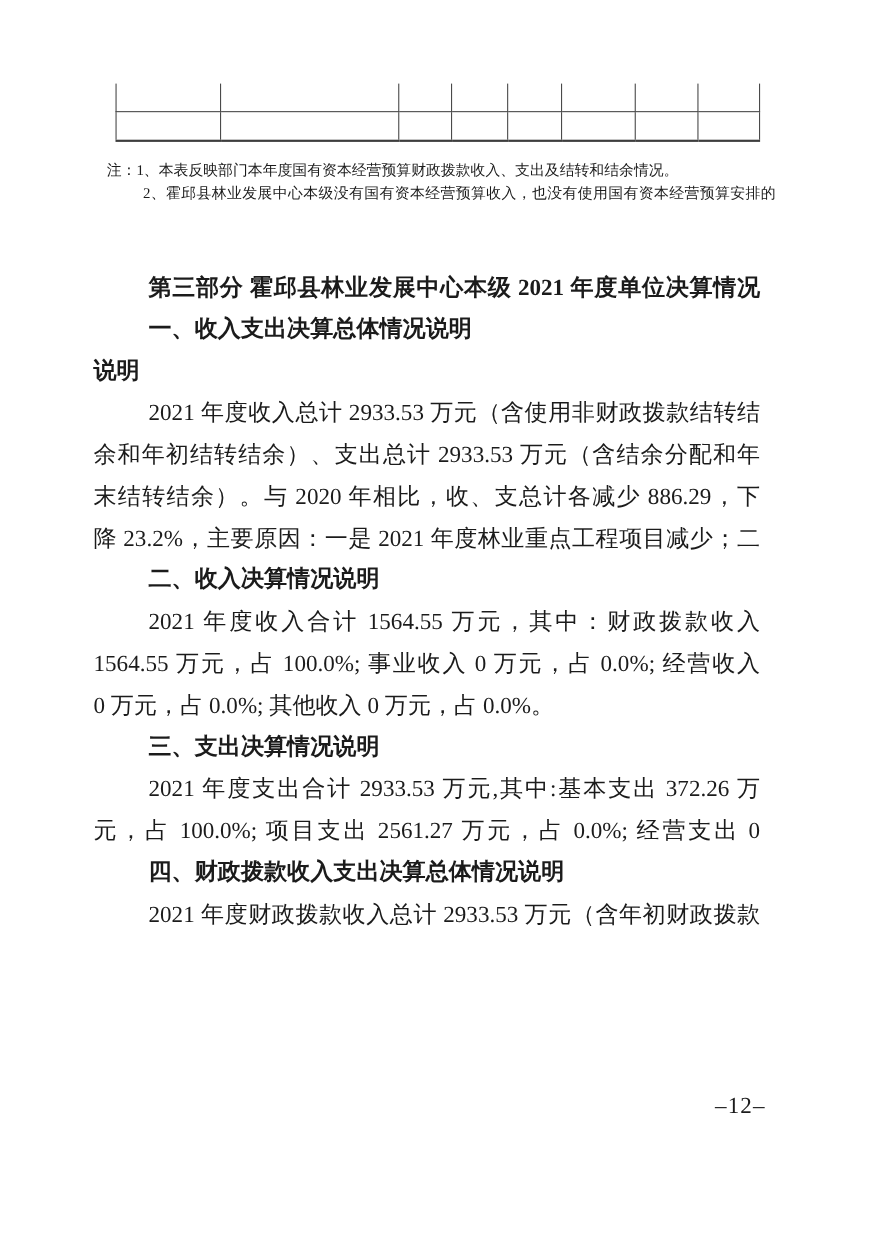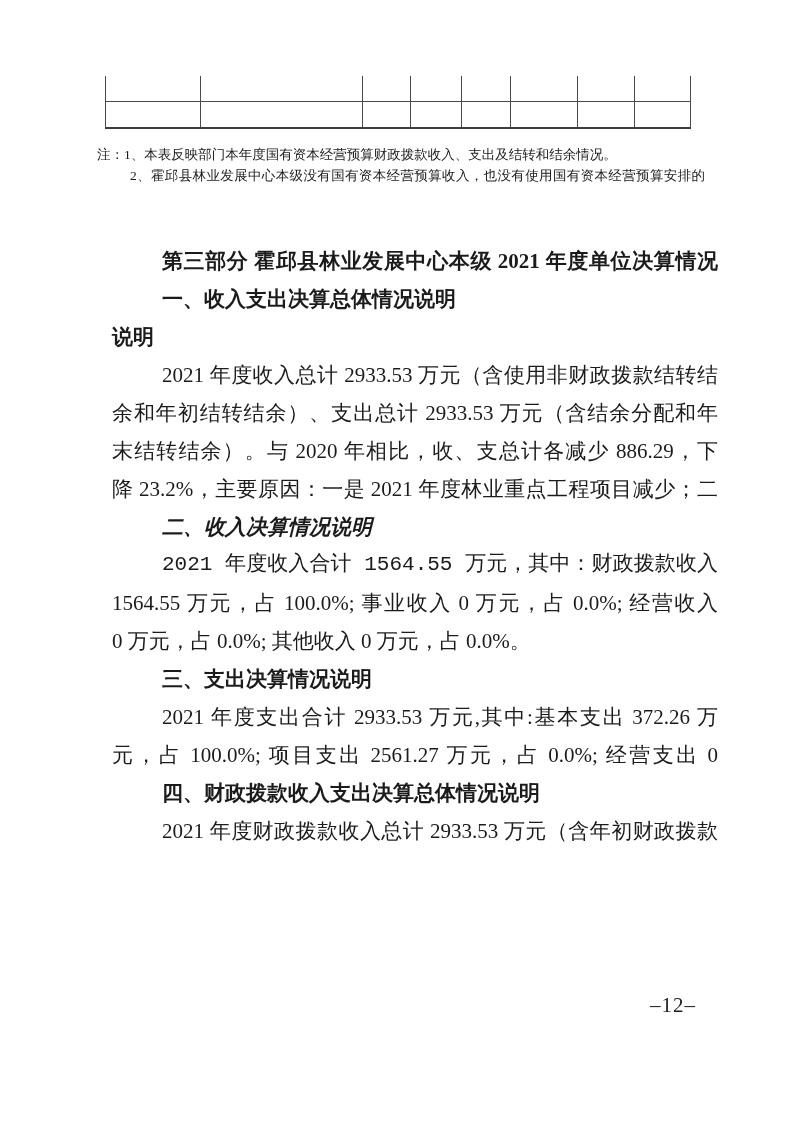--- a/index.html
+++ b/index.html
@@ -23,21 +23,21 @@
     height: 25px; padding: 0;
   }
   table.cont tr.r0 td { border-top: none; }
   table.cont tr.rlast td { border-bottom: 2px solid #3d3d3d; }
 
   
   .notes { position: absolute; left: 97px; top: 144px; width: 608px; }
   .notes .line { font-size: 13.5px; line-height: 21px; }
 
   
-  .main { position: absolute; left: 112px; top: 242px; width: 606px; }
+  .main { position: absolute; left: 85px; top: 242px; width: 606px; }
   .line { color: #1b1b1b; text-align: left; }
   .body, .title, .heading { font-size: 21px; line-height: 38px; }
   .title { font-weight: 700; }
   .heading { font-family: "Liberation Sans", sans-serif; font-weight: 700; }
   .j { text-align: justify; text-align-last: justify; text-justify: inter-character; }
 
   .pageno {
     position: absolute; left: 96px; top: 993px; width: 600px;
     text-align: right; font-size: 21px; letter-spacing: 1px;
   }
@@ -88,22 +88,22 @@
     </div>
 
   <div class="main">
       <div class="line title j" style="text-indent: 50px;">第三部分 霍邱县林业发展中心本级 2021 年度单位决算情况</div>
       <div class="line heading" style="text-indent: 50px;">一、收入支出决算总体情况说明</div>
       <div class="line title">说明</div>
       <div class="line body j" style="text-indent: 50px;">2021 年度收入总计 2933.53 万元（含使用非财政拨款结转结</div>
       <div class="line body j">余和年初结转结余）、支出总计 2933.53 万元（含结余分配和年</div>
       <div class="line body j">末结转结余）。与 2020 年相比，收、支总计各减少 886.29，下</div>
       <div class="line body j">降 23.2%，主要原因：一是 2021 年度林业重点工程项目减少；二</div>
-      <div class="line heading" style="text-indent: 50px; font-style: italic;">二、收入决算情况说明</div>
-      <div class="line body j" style="text-indent: 50px; font-family: Liberation Mono, monospace;">2021 年度收入合计 1564.55 万元，其中：财政拨款收入</div>
+      <div class="line heading" style="text-indent: 50px;">二、收入决算情况说明</div>
+      <div class="line body j" style="text-indent: 50px;">2021 年度收入合计 1564.55 万元，其中：财政拨款收入</div>
       <div class="line body j">1564.55 万元，占 100.0%; 事业收入 0 万元，占 0.0%; 经营收入</div>
       <div class="line body">0 万元，占 0.0%; 其他收入 0 万元，占 0.0%。</div>
       <div class="line heading" style="text-indent: 50px;">三、支出决算情况说明</div>
       <div class="line body j" style="text-indent: 50px;">2021 年度支出合计 2933.53 万元,其中:基本支出 372.26 万</div>
       <div class="line body j">元，占 100.0%; 项目支出 2561.27 万元，占 0.0%; 经营支出 0</div>
       <div class="line heading" style="text-indent: 50px;">四、财政拨款收入支出决算总体情况说明</div>
       <div class="line body j" style="text-indent: 50px;">2021 年度财政拨款收入总计 2933.53 万元（含年初财政拨款</div>
     </div>
 
   <div class="pageno">–12–</div>

